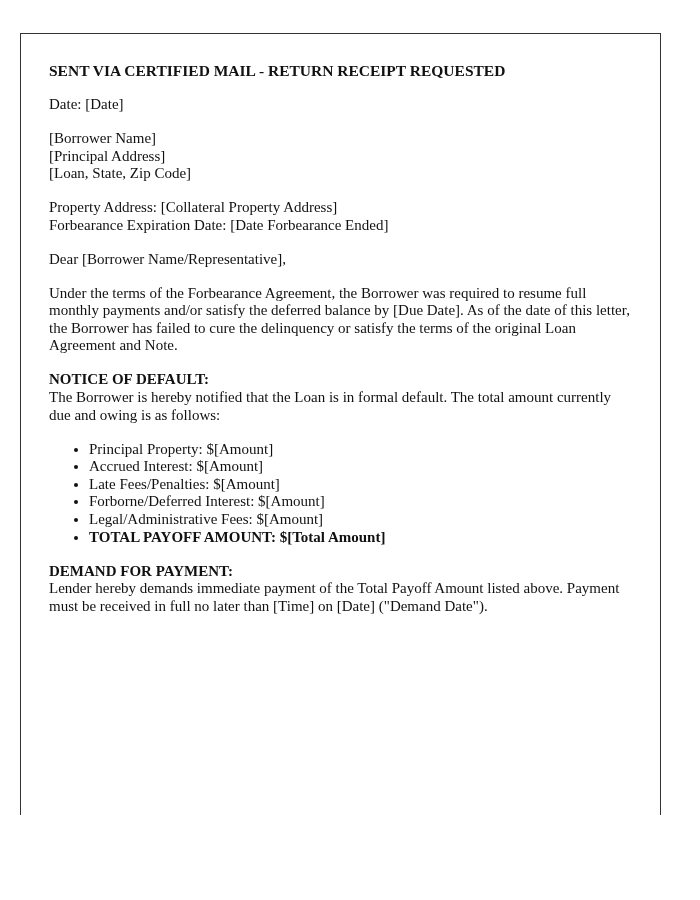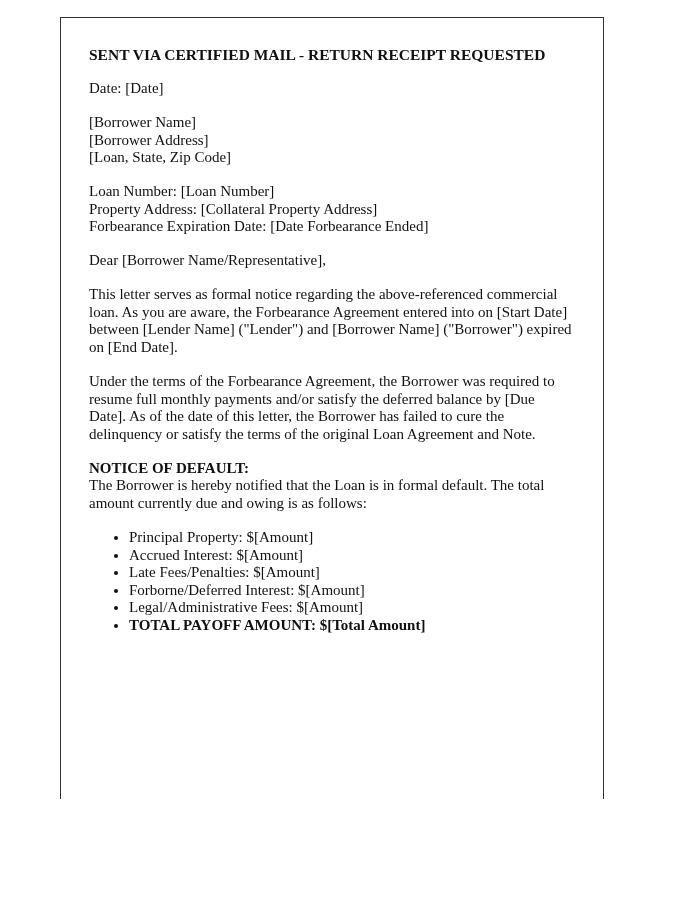--- a/index.html
+++ b/index.html
@@ -11,29 +11,28 @@
       width: 700px;
       height: 900px;
       position: relative;
       overflow: hidden;
       font-family: "Liberation Serif", "DejaVu Serif", serif;
       color: #111111;
     }
     .page {
       position: absolute;
       left: 20px;
-      top: 17px;
-      width: 544px;
+      top: 33px;
+      width: 641px;
       height: 782px;
       box-sizing: border-box;
       border: 1px solid #333333;
       border-bottom: none;
       overflow: hidden;
       background: #ffffff;
-      margin-left: 40px;
     }
     .content {
       padding: 28px 28px 0 28px;
       font-size: 15px;
       line-height: 17.6px;
     }
     p {
       margin: 0 0 16.4px 0;
     }
     .title {
@@ -65,49 +64,51 @@
 
 <div class="page">
   <div class="content">
 
     <p class="title">SENT VIA CERTIFIED MAIL - RETURN RECEIPT REQUESTED</p>
 
     <p>Date: [Date]</p>
 
     <p>
       <span class="line">[Borrower Name]</span>
-      <span class="line">[Borrower Address]</span>
+      <span class="line">[Principal Address]</span>
       <span class="line">[Loan, State, Zip Code]</span>
     </p>
 
 
     <p>
-      <span class="line">Loan Number: [Loan Number]</span>
       <span class="line">Property Address: [Collateral Property Address]</span>
       <span class="line">Forbearance Expiration Date: [Date Forbearance Ended]</span>
     </p>
 
     <p>Dear [Borrower Name/Representative],</p>
 
-    <p>This letter serves as formal notice regarding the above-referenced commercial loan. As you are aware, the Forbearance Agreement entered into on [Start Date] between [Lender Name] ("Lender") and [Borrower Name] ("Borrower") expired on [End Date].</p>
 
     <p>Under the terms of the Forbearance Agreement, the Borrower was required to resume full monthly payments and/or satisfy the deferred balance by [Due Date]. As of the date of this letter, the Borrower has failed to cure the delinquency or satisfy the terms of the original Loan Agreement and Note.</p>
 
     <p style="margin-bottom: 16.4px;">
       <span class="section-heading">NOTICE OF DEFAULT:</span>
       <span>The Borrower is hereby notified that the Loan is in formal default. The total amount currently due and owing is as follows:</span>
     </p>
 
     <ul>
       <li>Principal Property: $[Amount]</li>
       <li>Accrued Interest: $[Amount]</li>
       <li>Late Fees/Penalties: $[Amount]</li>
       <li>Forborne/Deferred Interest: $[Amount]</li>
       <li>Legal/Administrative Fees: $[Amount]</li>
       <li class="total">TOTAL PAYOFF AMOUNT: $[Total Amount]</li>
     </ul>
 
+    <p>
+      <span class="section-heading">DEMAND FOR PAYMENT:</span>
+      <span>Lender hereby demands immediate payment of the Total Payoff Amount listed above. Payment must be received in full no later than [Time] on [Date] ("Demand Date").</span>
+    </p>
 
     <p>
     </p>
 
   </div>
 </div>
 
 </body></html>

